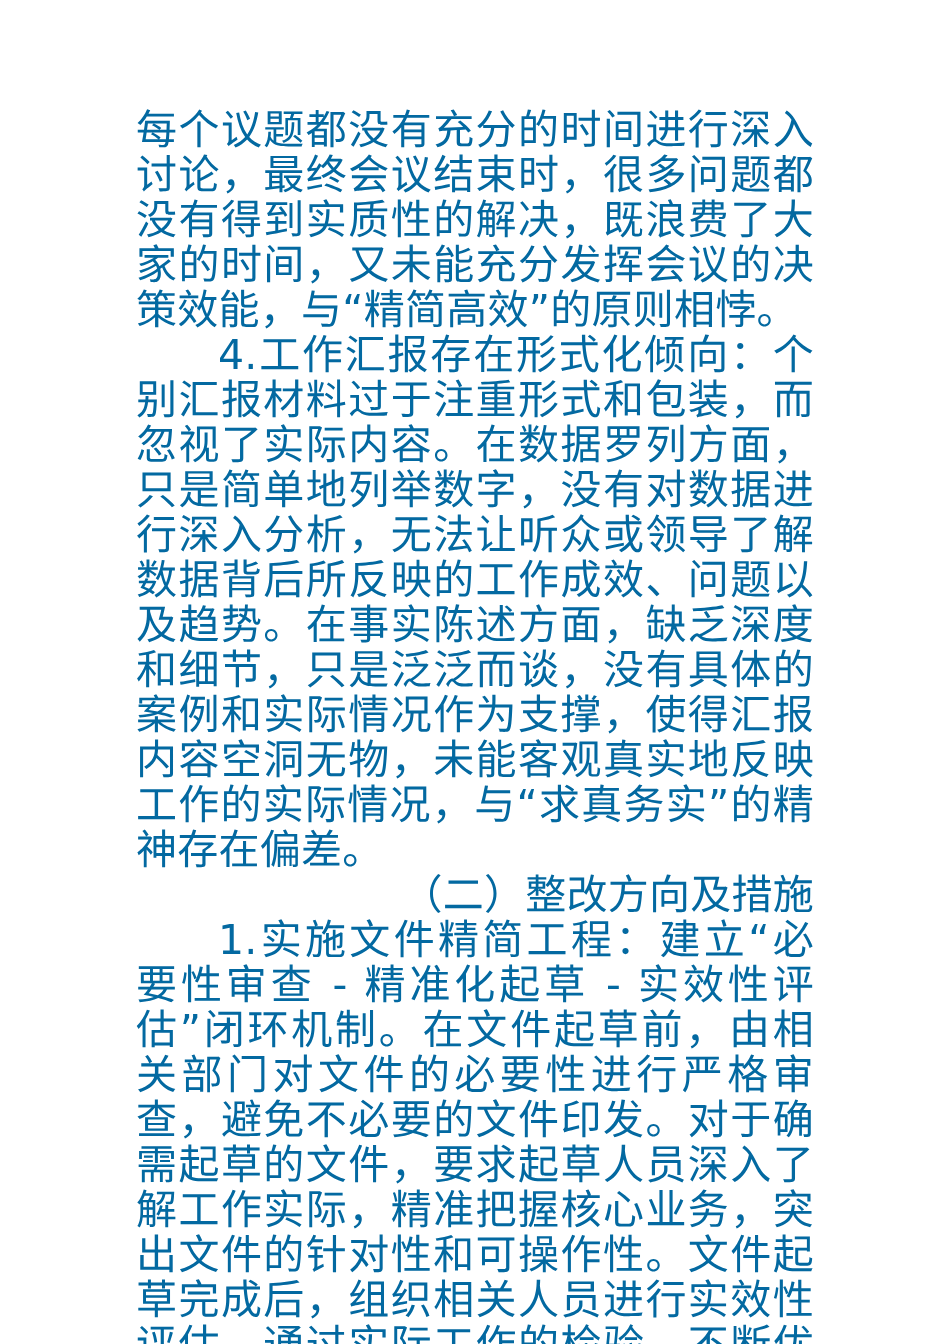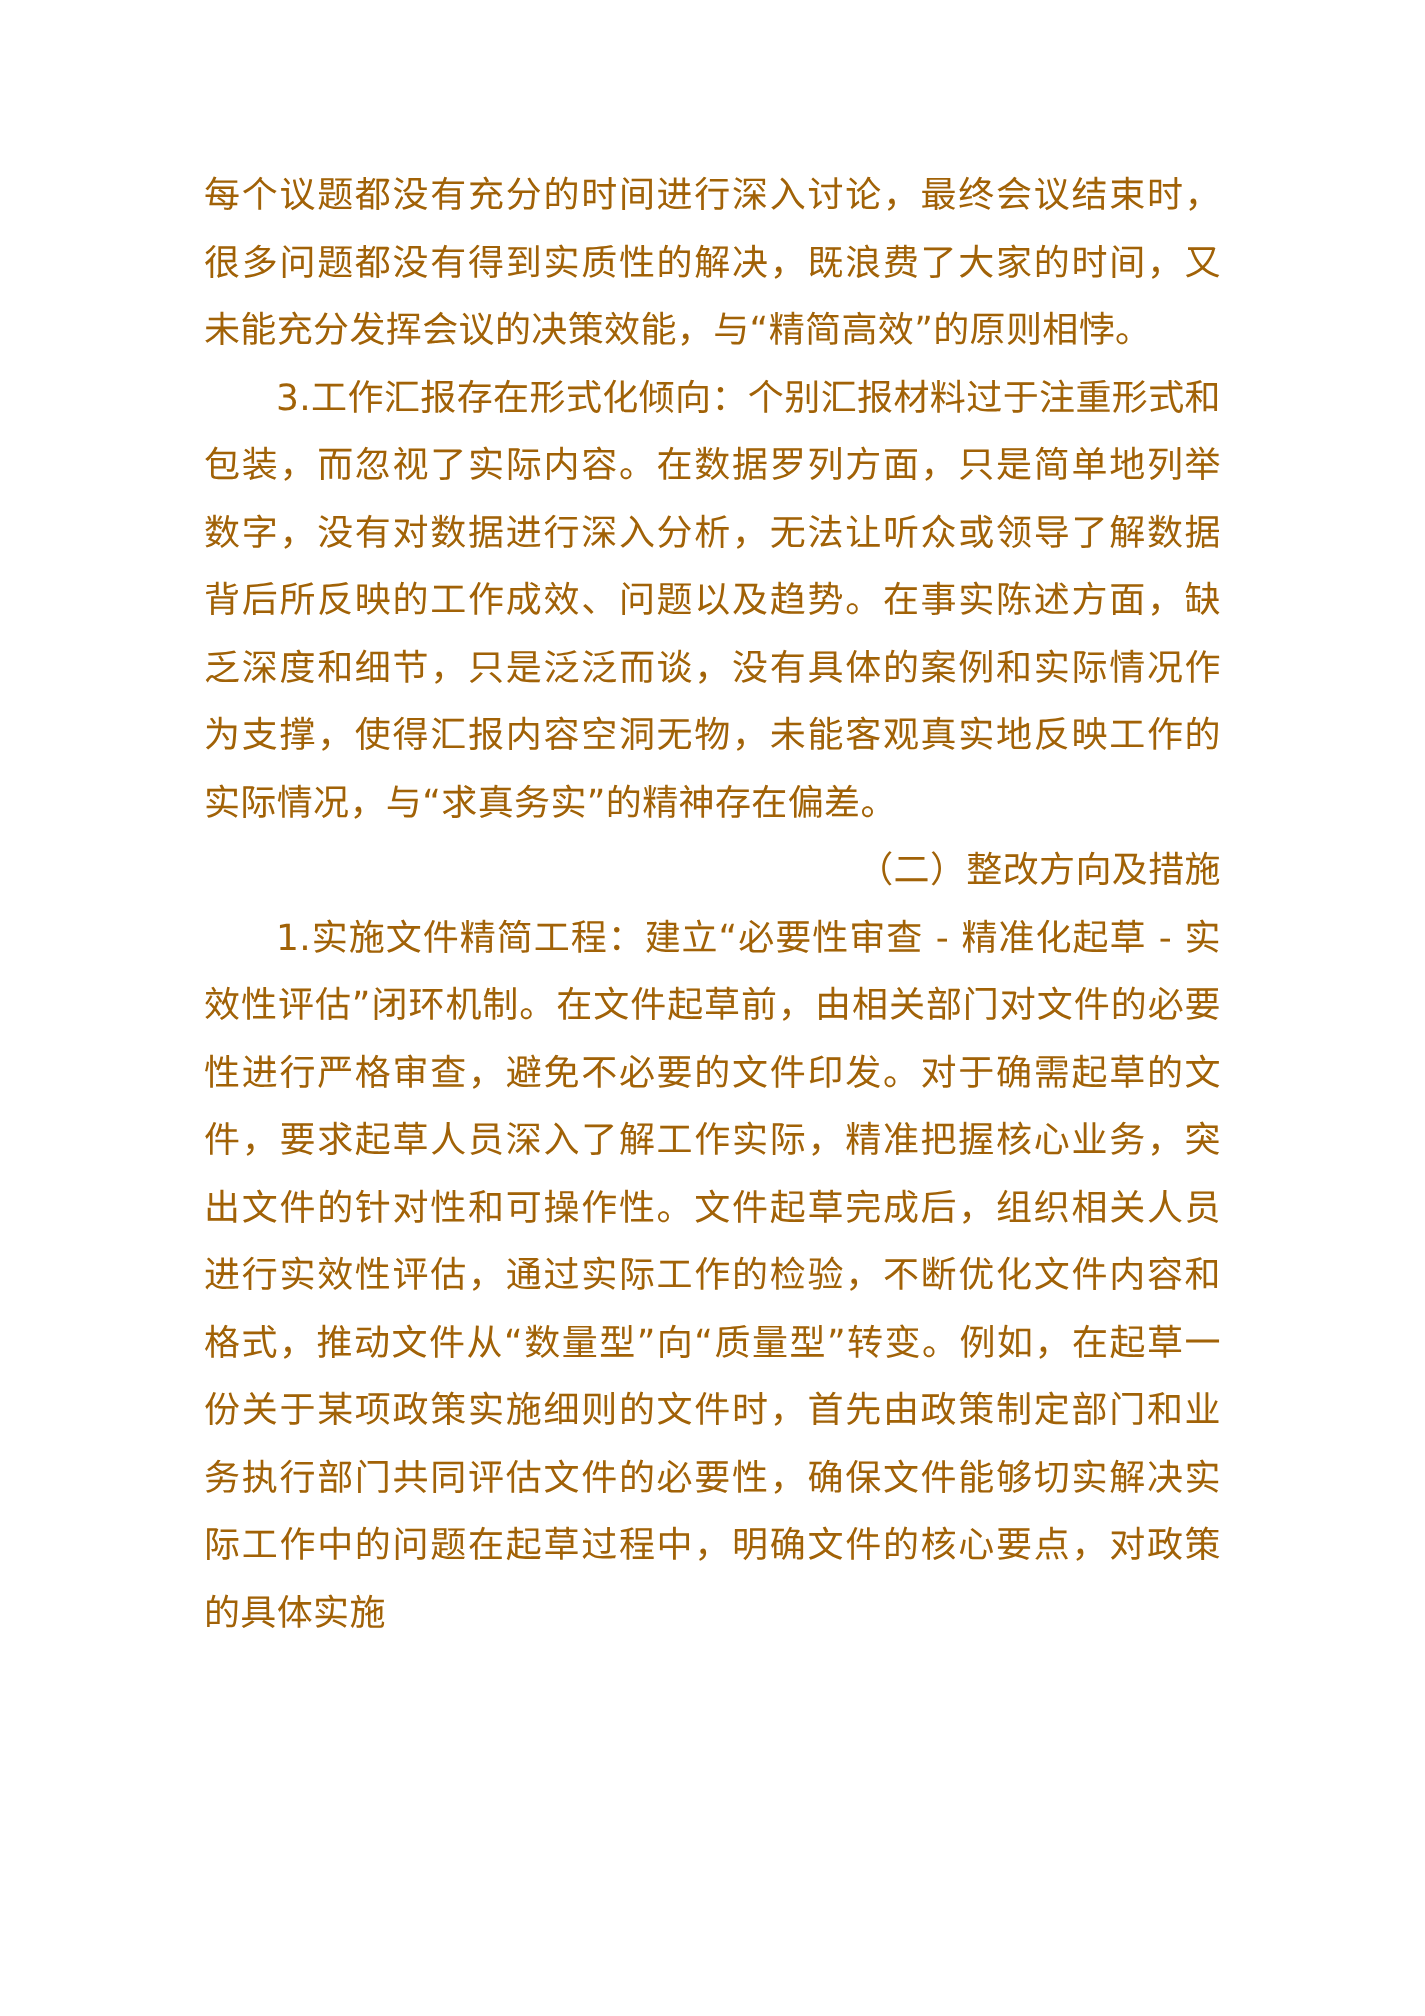--- a/index.html
+++ b/index.html
@@ -22,23 +22,23 @@
     position: absolute;
     left: 136px;
     top: 108px;
     width: 678px;
   }
 
   .para {
     margin: 0;
     padding: 0;
     font-family: "DejaVu Sans", "Liberation Sans", sans-serif;
-    font-size: 24px;
+    font-size: 41px;
     line-height: 45px;
-    color: #a16207;
+    color: #0369a1;
     text-align: justify;
     text-justify: inter-character;
     letter-spacing: 0.25px;
     font-weight: 400;
     -webkit-font-smoothing: antialiased;
     word-break: break-all;
     white-space: normal;
   }
 
   
@@ -59,21 +59,21 @@
 </style>
 </head>
 <body>
 
 <div id="page">
 
   <div id="doc-body">
 
     <p class="para continuation">每个议题都没有充分的时间进行深入讨论，最终会议结束时，很多问题都没有得到实质性的解决，既浪费了大家的时间，又未能充分发挥会议的决策效能，与“精简高效”的原则相悖。</p>
 
-    <p class="para indent">3.工作汇报存在形式化倾向：个别汇报材料过于注重形式和包装，而忽视了实际内容。在数据罗列方面，只是简单地列举数字，没有对数据进行深入分析，无法让听众或领导了解数据背后所反映的工作成效、问题以及趋势。在事实陈述方面，缺乏深度和细节，只是泛泛而谈，没有具体的案例和实际情况作为支撑，使得汇报内容空洞无物，未能客观真实地反映工作的实际情况，与“求真务实”的精神存在偏差。</p>
+    <p class="para indent">4.工作汇报存在形式化倾向：个别汇报材料过于注重形式和包装，而忽视了实际内容。在数据罗列方面，只是简单地列举数字，没有对数据进行深入分析，无法让听众或领导了解数据背后所反映的工作成效、问题以及趋势。在事实陈述方面，缺乏深度和细节，只是泛泛而谈，没有具体的案例和实际情况作为支撑，使得汇报内容空洞无物，未能客观真实地反映工作的实际情况，与“求真务实”的精神存在偏差。</p>
 
     <p class="para heading">（二）整改方向及措施</p>
 
     <p class="para indent">1.实施文件精简工程：建立“必要性审查 - 精准化起草 - 实效性评估”闭环机制。在文件起草前，由相关部门对文件的必要性进行严格审查，避免不必要的文件印发。对于确需起草的文件，要求起草人员深入了解工作实际，精准把握核心业务，突出文件的针对性和可操作性。文件起草完成后，组织相关人员进行实效性评估，通过实际工作的检验，不断优化文件内容和格式，推动文件从“数量型”向“质量型”转变。例如，在起草一份关于某项政策实施细则的文件时，首先由政策制定部门和业务执行部门共同评估文件的必要性，确保文件能够切实解决实际工作中的问题在起草过程中，明确文件的核心要点，对政策的具体实施</p>
 
   </div>
 
 </div>
 
 </body></html>

